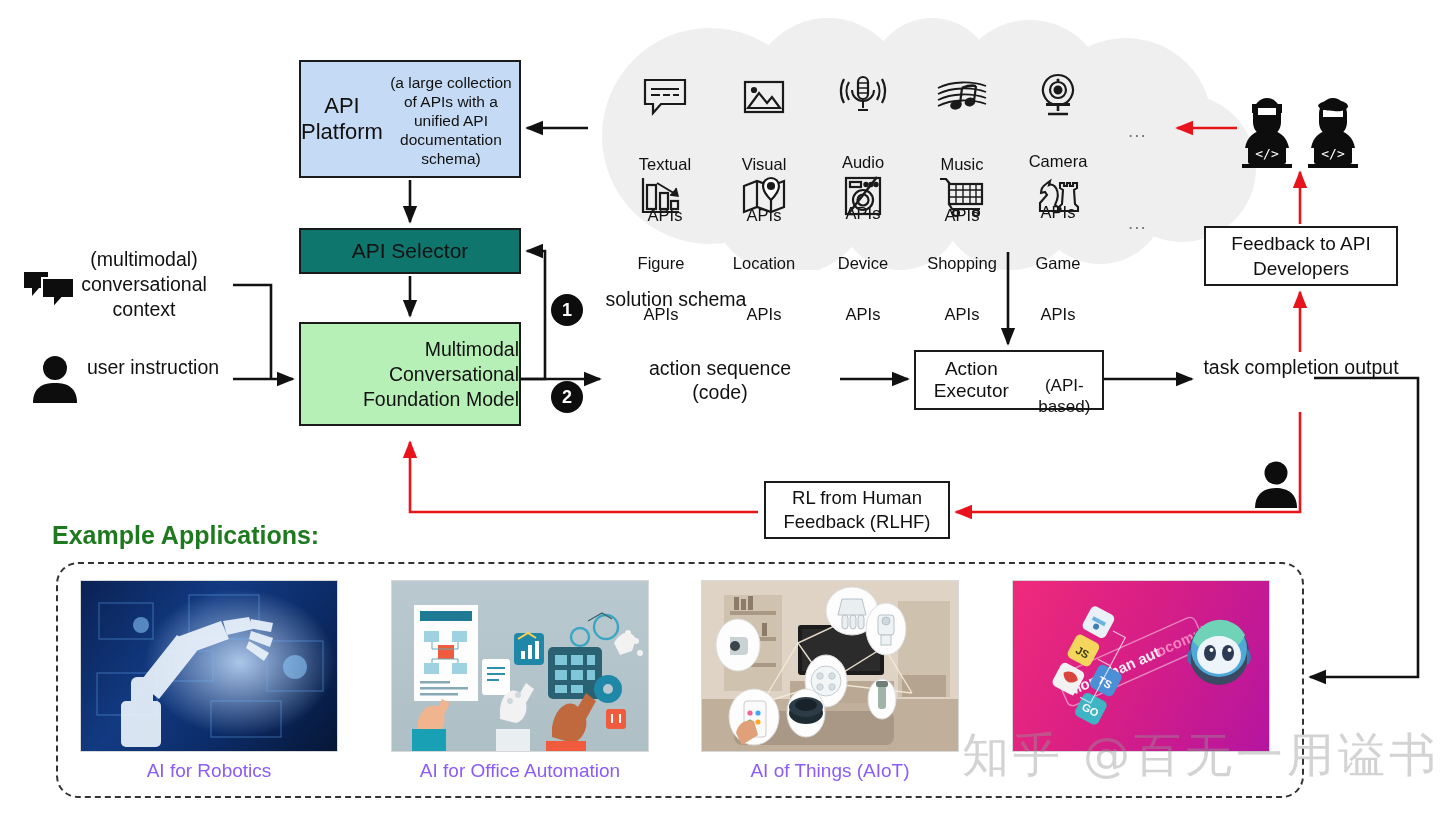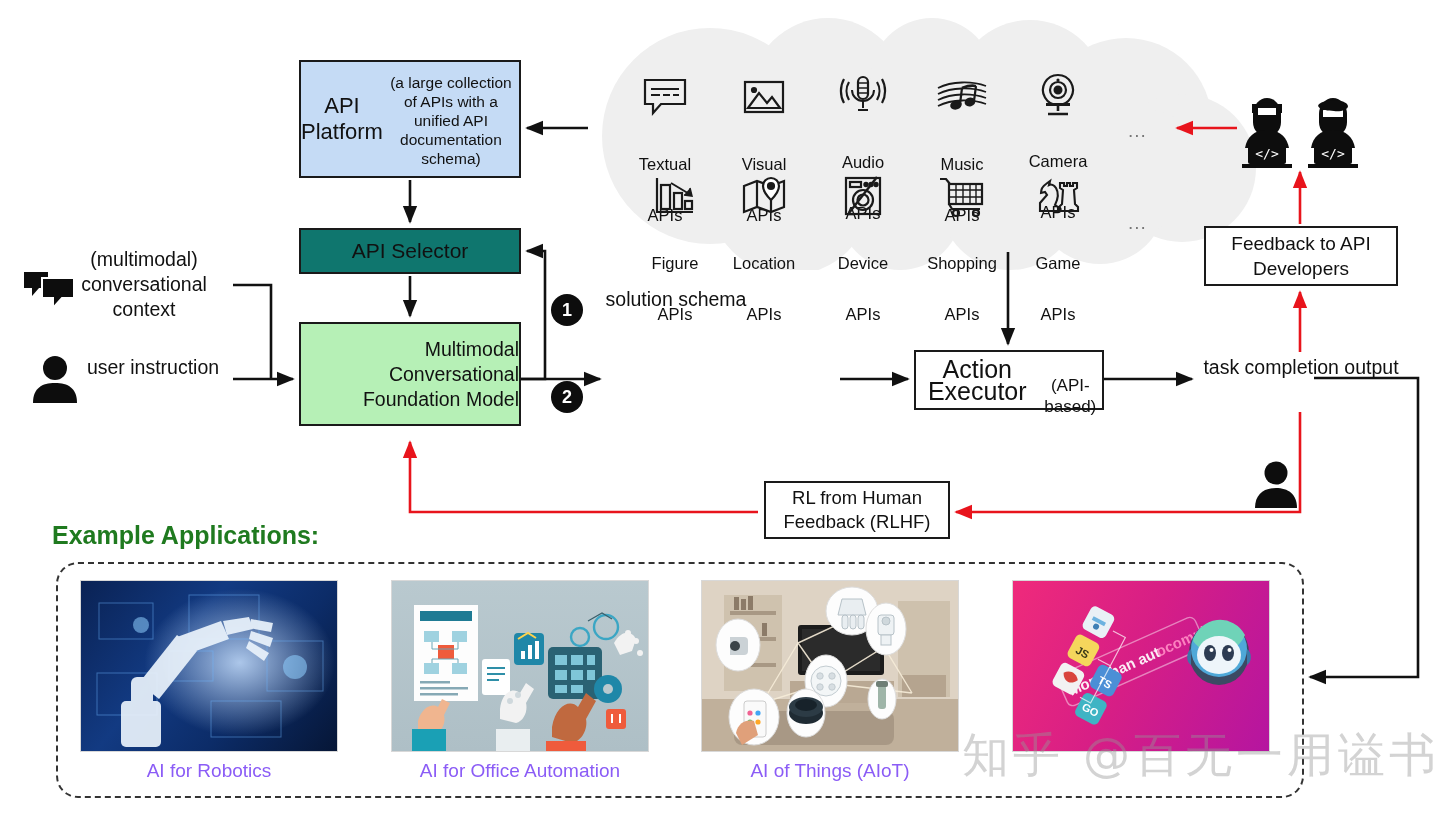--- a/index.html
+++ b/index.html
@@ -19,21 +19,21 @@
   #api-platform .t2{font-size:15.5px;line-height:19px;margin-top:3px;}
 
   #api-selector{left:299px;top:228px;width:222px;height:46px;background:#0f766e;
       border:2.5px solid #1a1a1a;font-size:21px;text-align:center;}
 
   #mcfm{left:299px;top:322px;width:222px;height:104px;background:#b6f0b6;
       border:2.5px solid #1a1a1a;font-size:19.5px;line-height:25px;text-align:right;}
 
   #action-executor{left:914px;top:350px;width:190px;height:60px;background:#fff;
       border:2.5px solid #1a1a1a;}
-  #action-executor .t1{font-size:25px;line-height:22px;}
+  #action-executor .t1{font-size:19px;line-height:22px;}
   #action-executor .t2{font-size:17px;line-height:21px;margin-top:31px;}
 
   #feedback-dev{left:1204px;top:226px;width:194px;height:60px;background:#fff;
       border:2px solid #1a1a1a;font-size:19px;line-height:25px;}
 
   #rlhf{left:764px;top:481px;width:186px;height:58px;background:#fff;
       border:2px solid #1a1a1a;font-size:18.5px;line-height:24px;}
 
   
   .lbl{position:absolute;z-index:3;text-align:center;}
@@ -191,20 +191,24 @@
     <path d="M3,48 C3,33 12,28 25,28 C38,28 47,33 47,48 z" fill="#0d0d0d"></path>
   </svg>
   <div class="lbl" id="lbl-user">user instruction</div>
 
   <div class="numdot" id="num1">1</div>
   <div class="lbl" id="lbl-solution">
     <div>solution schema</div>
   </div>
 
   <div class="numdot" id="num2">2</div>
+  <div class="lbl" id="lbl-action-seq">
+    <div>action sequence</div>
+    <div>(code)</div>
+  </div>
 
   <div class="lbl" id="lbl-task-out">task completion output</div>
 
   <div class="api-item" style="left:615px;top:73px;">
     <div class="ic">
       <svg width="46" height="42" viewBox="0 0 46 42" fill="none" stroke="#1a1a1a" stroke-width="2.2">
         <path d="M3,3 h40 v24 H19 l-8,9 v-9 H3 z"></path>
         <path d="M9,12 h28 M9,18 h9 M21,18 h7 M31,18 h6"></path>
       </svg>
     </div>
@@ -267,21 +271,21 @@
         <path d="M22,33 v6 M12,42 h20" stroke-width="2.6"></path>
         <path d="M10,31 h24 v3 h-24 z" fill="#1a1a1a" stroke="none"></path>
       </svg>
     </div>
     <div class="nm">Camera</div>
     <div class="nm">APIs</div>
   </div>
 
   <div class="dots" style="left:1128px;top:120px;">...</div>
 
-  <div class="api-item" style="left:625px;top:172px;">
+  <div class="api-item" style="left:611px;top:172px;">
     <div class="ic">
       <svg width="44" height="44" viewBox="0 0 44 44" fill="none" stroke="#1a1a1a" stroke-width="2.2">
         <path d="M4,3 v34 h36"></path>
         <rect x="8" y="10" width="9" height="24"></rect>
         <rect x="21" y="18" width="8" height="16"></rect>
         <rect x="32" y="26" width="7" height="8"></rect>
         <path d="M18,8 L38,20" stroke-width="2"></path>
         <path d="M31,20 L39,21 L37,13" fill="#1a1a1a" stroke-width="1.5"></path>
       </svg>
     </div>

